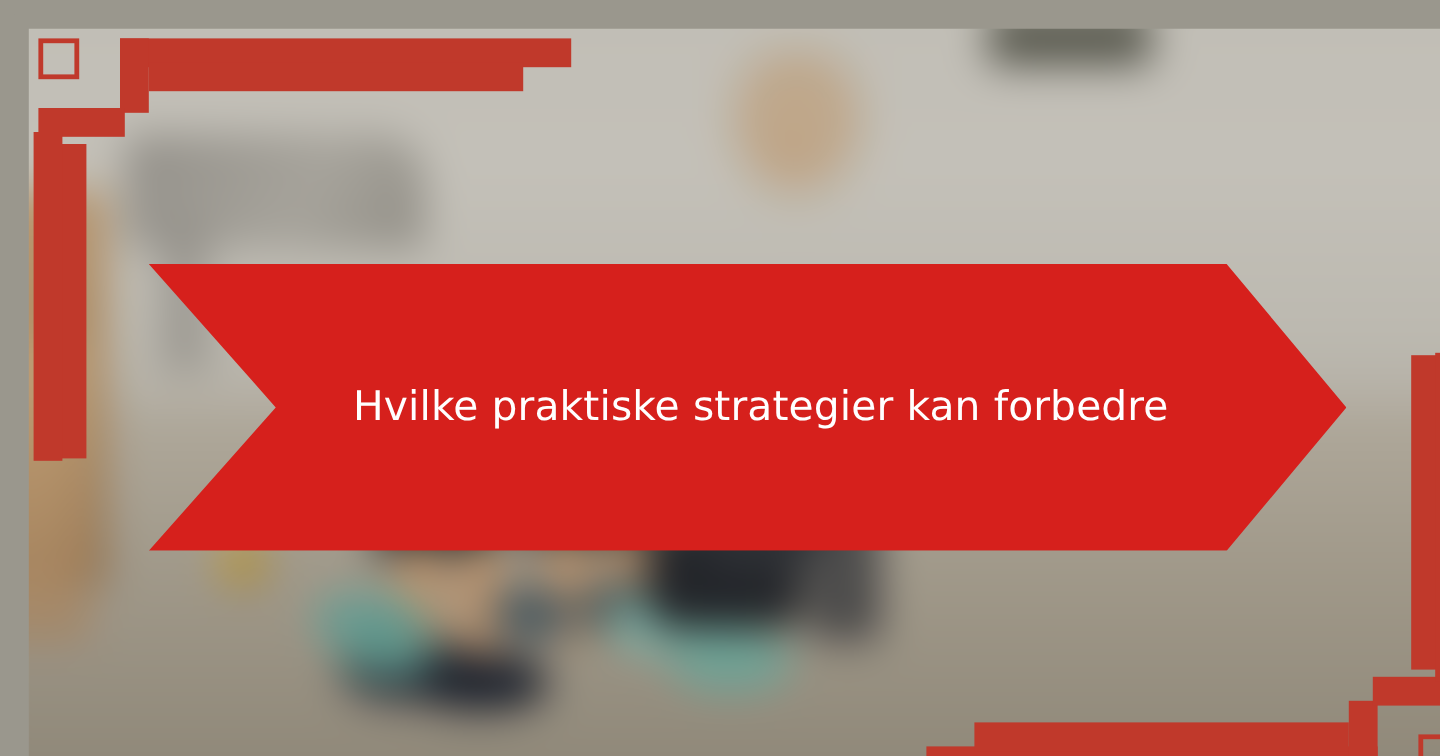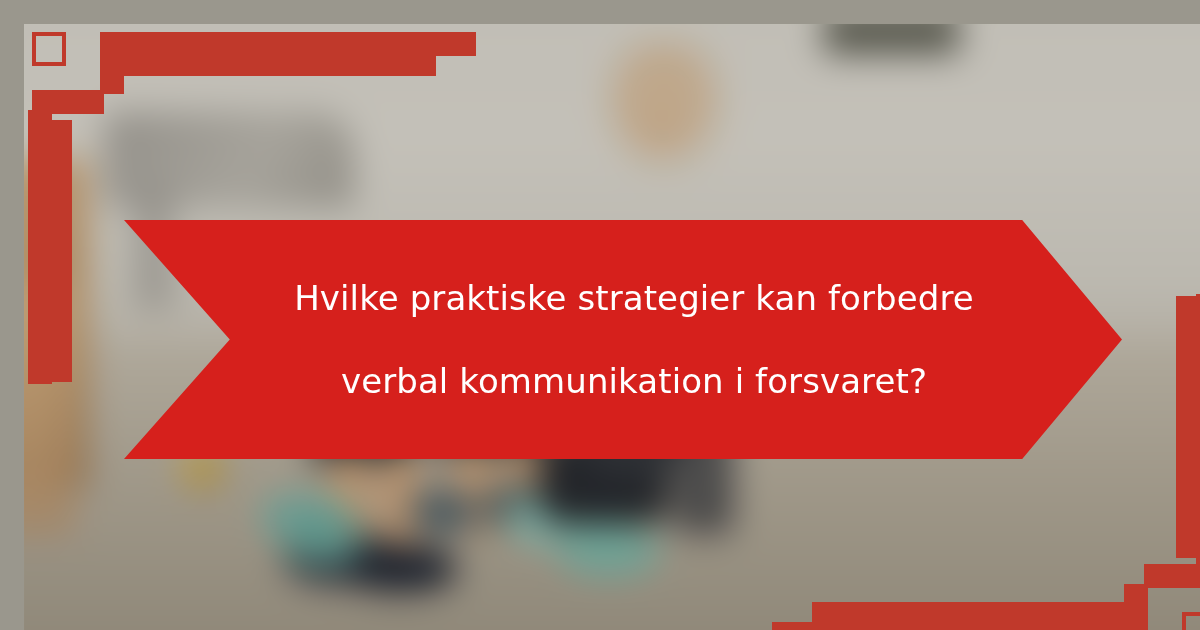--- a/index.html
+++ b/index.html
@@ -260,21 +260,20 @@
     <div class="shoe p4-dark"></div>
     <div class="shoe p4-dark2"></div>
     <div class="bg-dark-r"></div>
 
     <div class="bg-tint"></div>
   </div>
 
   <div class="banner">
     <div class="banner-text">
       <span class="ln">Hvilke praktiske strategier kan forbedre</span>
-      <span class="ln">verbal kommunikation i forsvaret?</span>
     </div>
   </div>
 
   <div class="frame frame-tl">
     <span class="sq"></span>
     <span class="outer-h"></span>
     <span class="outer-v"></span>
     <span class="outer-b"></span>
     <span class="inner-h"></span>
     <span class="inner-v"></span>

